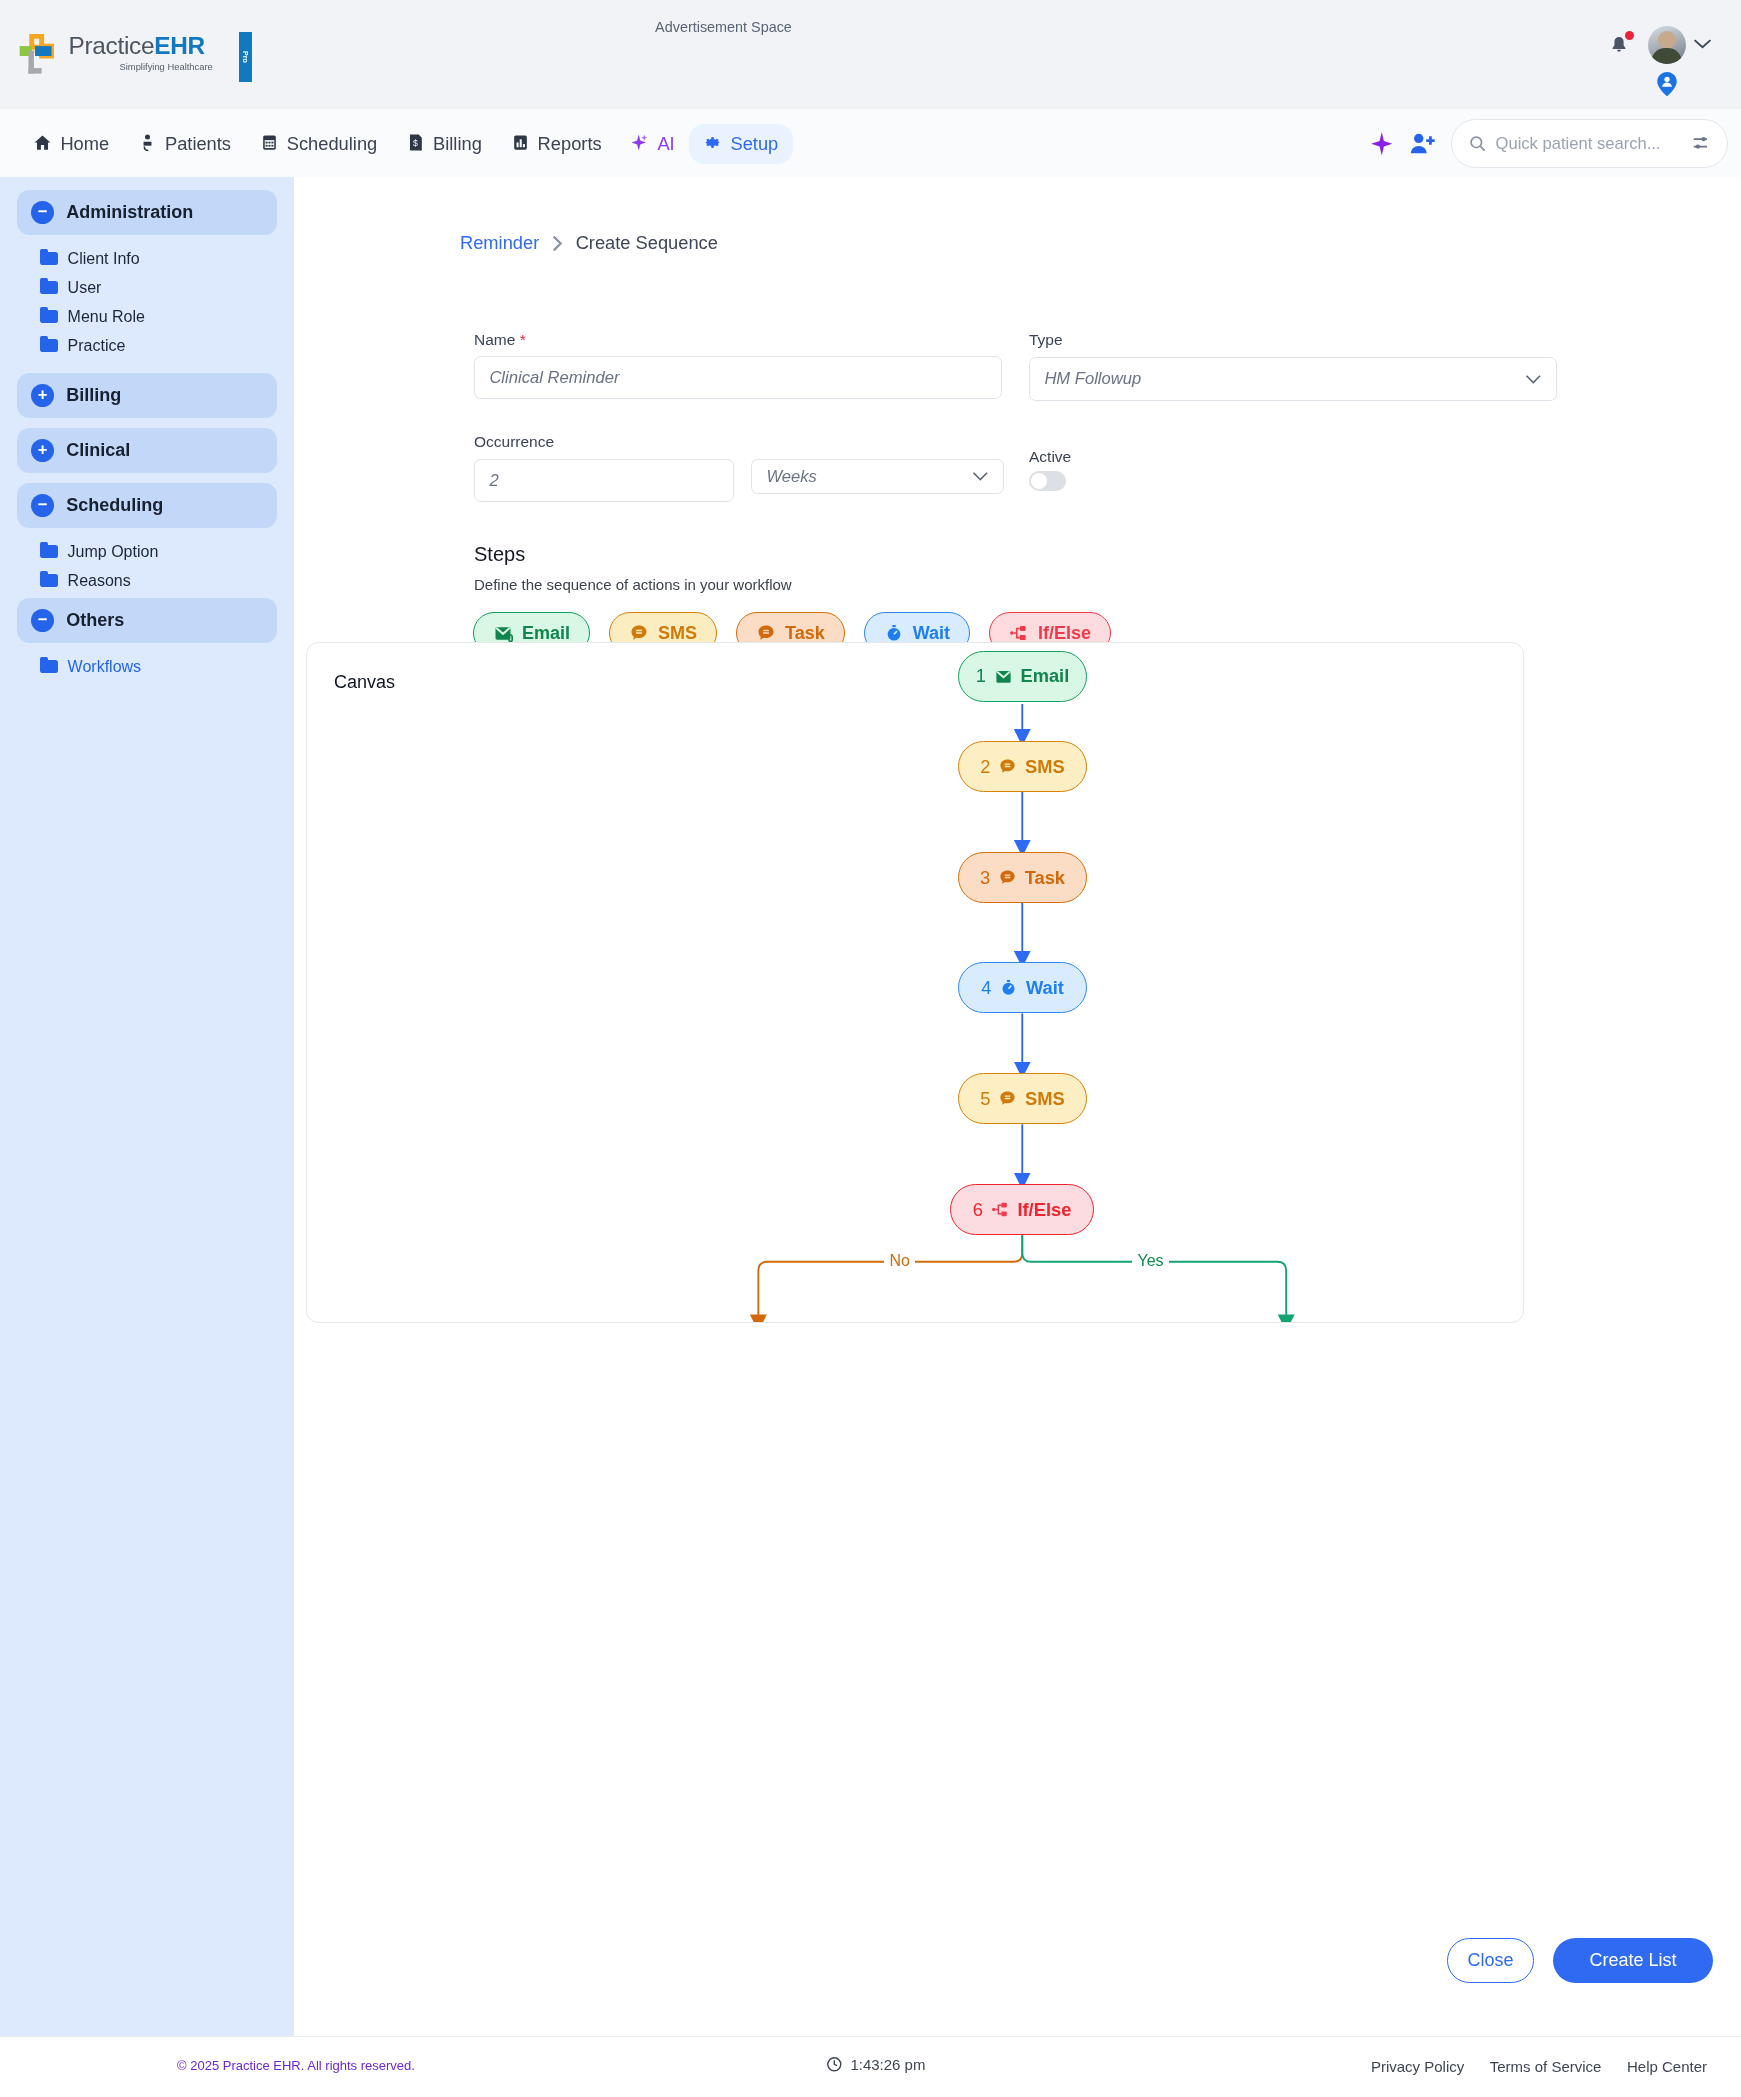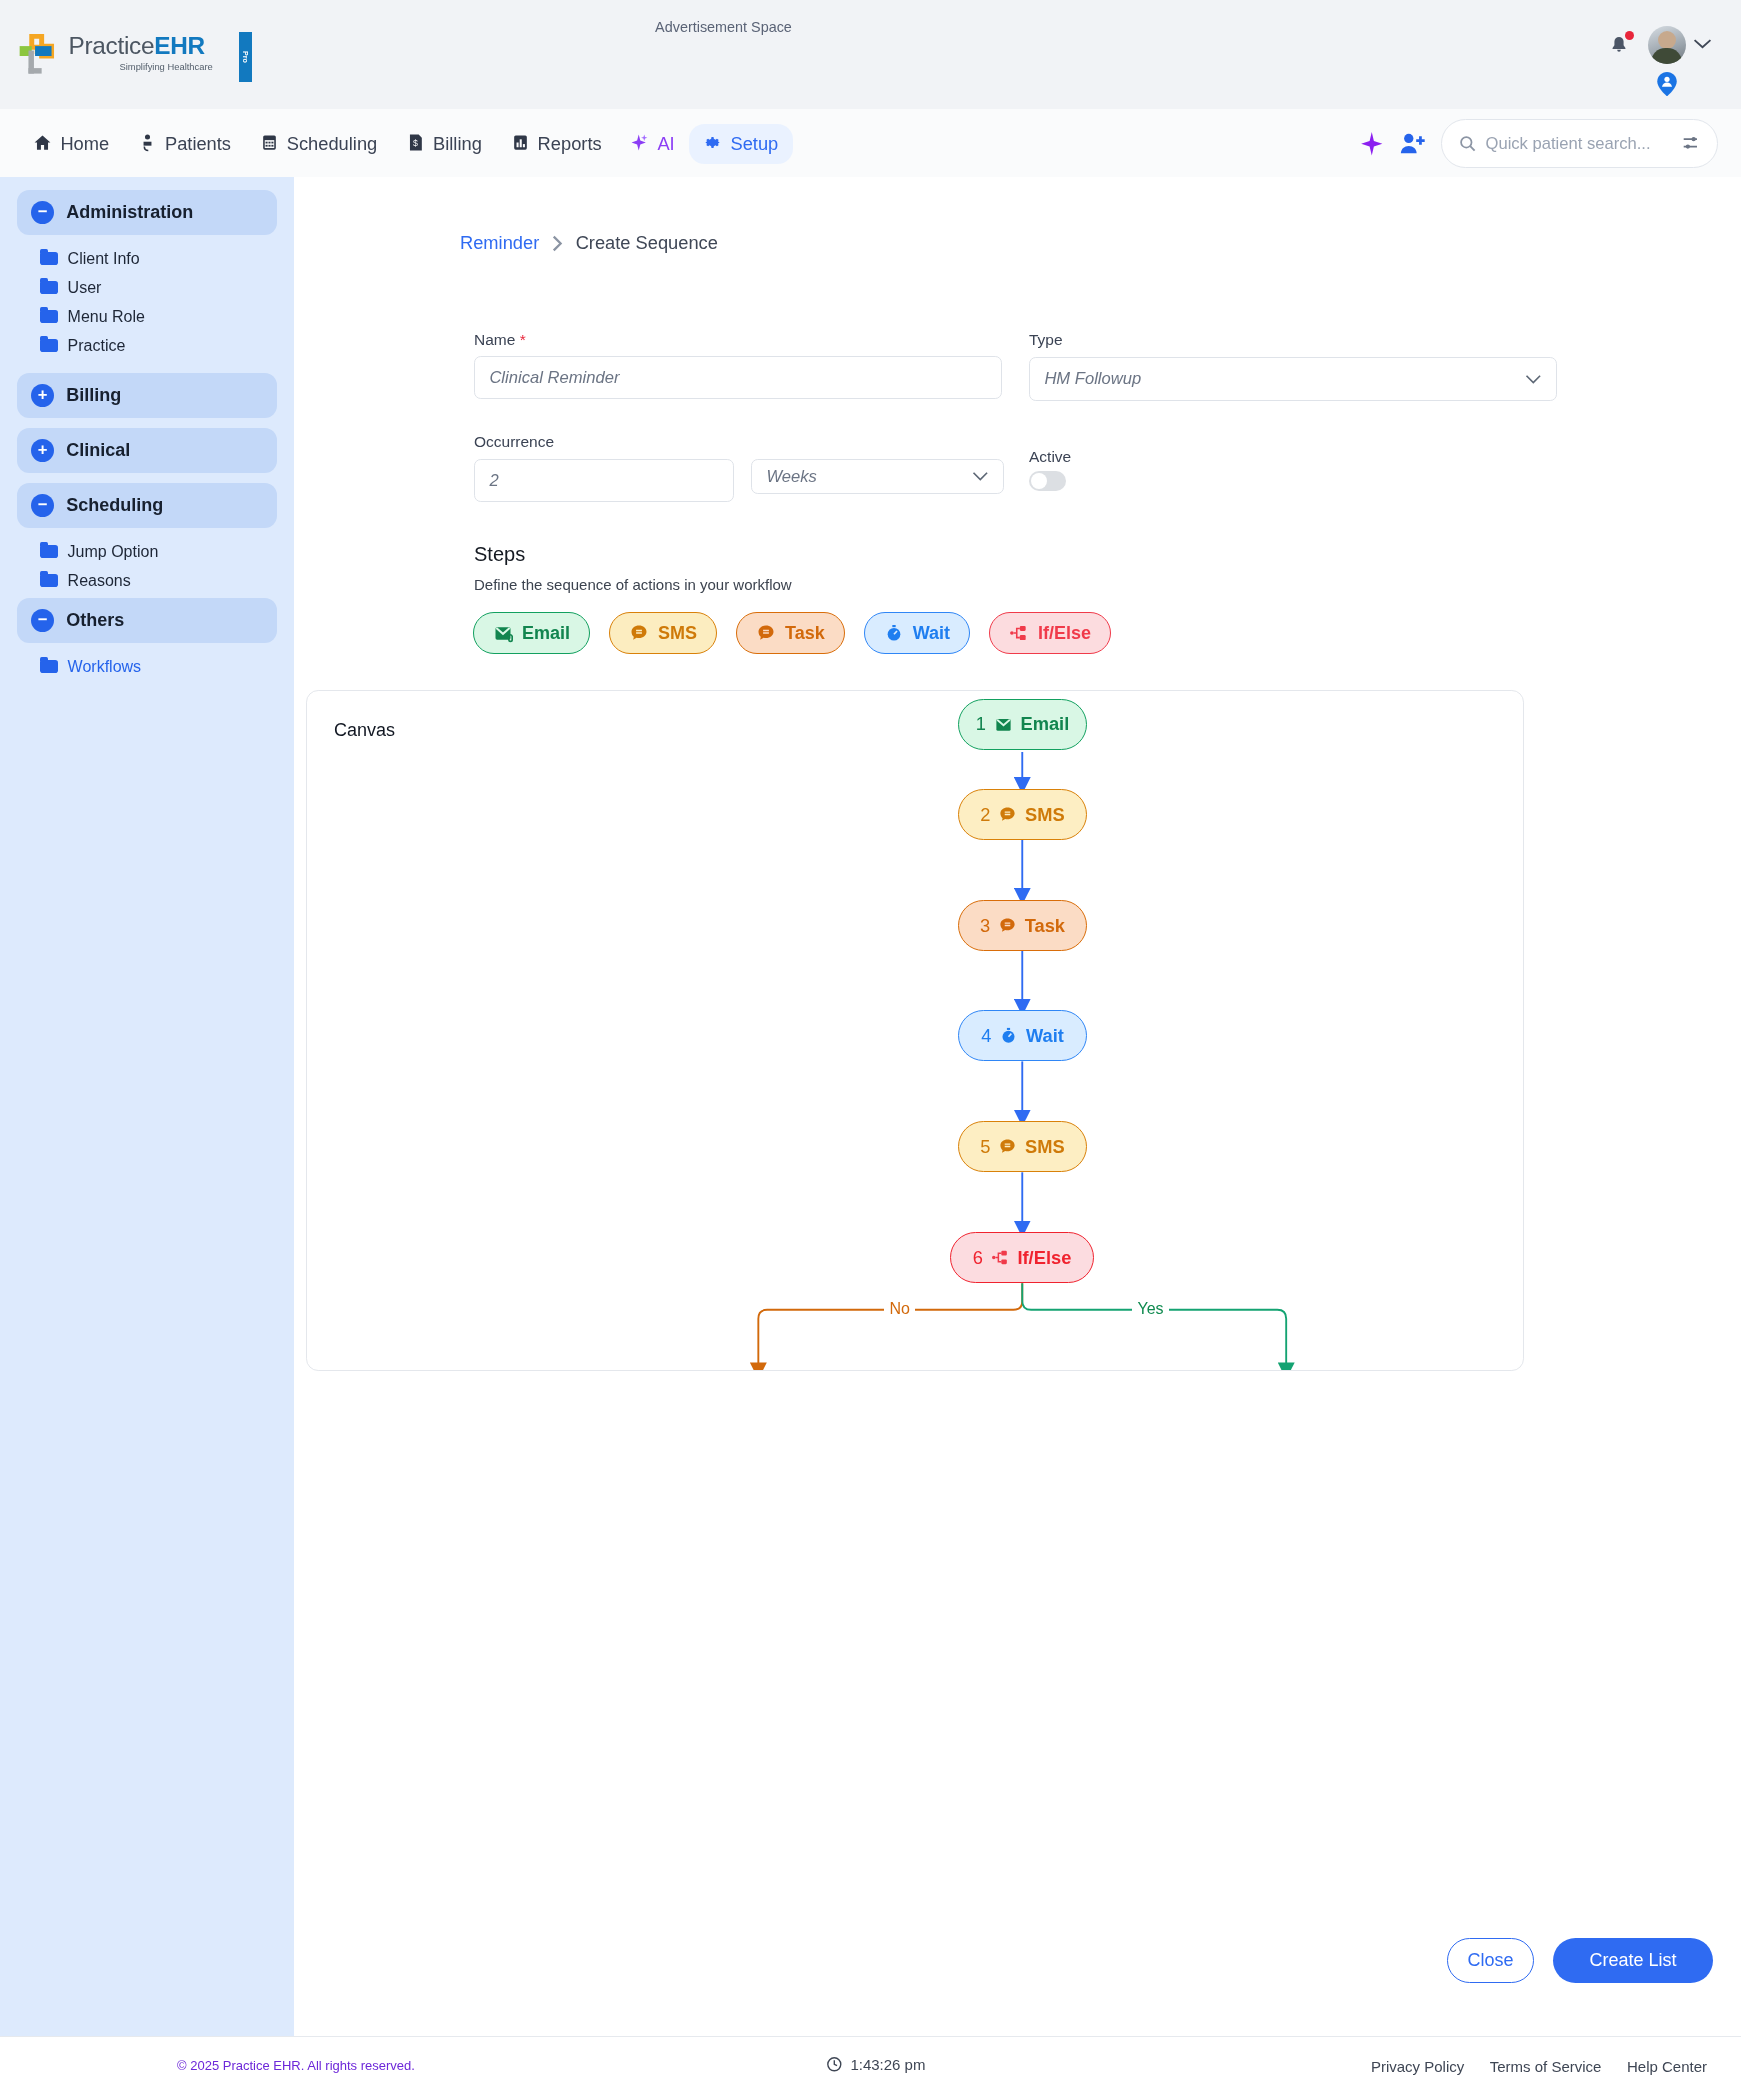--- a/index.html
+++ b/index.html
@@ -57,21 +57,21 @@
     background: #fafbfc; border-bottom: 0.6px solid #e6e9ee;
   }
   .nav-items { position: absolute; left: 19px; top: 0; height: 69px; display: flex; align-items: center; }
   .nav-item {
     display: flex; align-items: flex-start; gap: 8px;
     padding: 9px 14.4px; border-radius: 15.5px; cursor: pointer;
     font-size: 18.3px; color: #3b4354;
   }
   .nav-item.ai { color: #8b3df5; }
   .nav-item.active { background: #eaf2ff; color: #2f6bf2; }
-  .nav-right { position: absolute; right: 23px; top: 0; height: 69px; display: flex; align-items: center; gap: 14.4px; }
+  .nav-right { position: absolute; right: 13px; top: 0; height: 69px; display: flex; align-items: center; gap: 14.4px; }
   .searchbox {
     width: 277px; height: 49px; border: 0.6px solid #e2e6ec; border-radius: 24.4px;
     background: #fff; display: flex; align-items: center; gap: 9px; padding: 0 15.5px;
   }
   .searchbox .ph { font-size: 16.6px; color: #9aa3b2; flex: 1; }
 
   
   .sidebar {
     position: absolute; left: 0; top: 177px; width: 294px; height: 1865px;
     background: #ddeafd; padding: 13.3px 16.6px 0 16.6px;
@@ -137,21 +137,21 @@
     font-size: 18px; font-weight: 700; cursor: pointer;
   }
   .chip.email  { background: #d9f7e5; border: 1.1px solid #12a05f; color: #12854f; }
   .chip.sms    { background: #fcedc0; border: 1.1px solid #d98109; color: #cf7a09; }
   .chip.task   { background: #fbdcc5; border: 1.1px solid #d96d09; color: #d2690b; }
   .chip.wait   { background: #d9ecff; border: 1.1px solid #2f86f6; color: #1f7ef0; }
   .chip.ifelse { background: #fcdcdf; border: 1.1px solid #f03a4a; color: #f03a4a; }
 
   
   .canvas {
-    position: absolute; left: 306px; top: 690px; width: 1218px; height: 681px;
+    position: absolute; left: 306px; top: 642px; width: 1218px; height: 681px;
     border: 0.6px solid #e4e7ec; border-radius: 12.2px; background: #fff; overflow: hidden;
   }
   .canvas-label { position: absolute; left: 27px; top: 29px; font-size: 18px; color: #111722; }
   .cv-inner { position: absolute; left: 0; top: 0; width: 1415px; height: 1364px; }
 
   .node {
     position: absolute; display: flex; align-items: center; justify-content: center;
     gap: 7.8px; height: 51px; border-radius: 25.5px;
     font-size: 18.3px; font-weight: 700; white-space: nowrap;
   }

